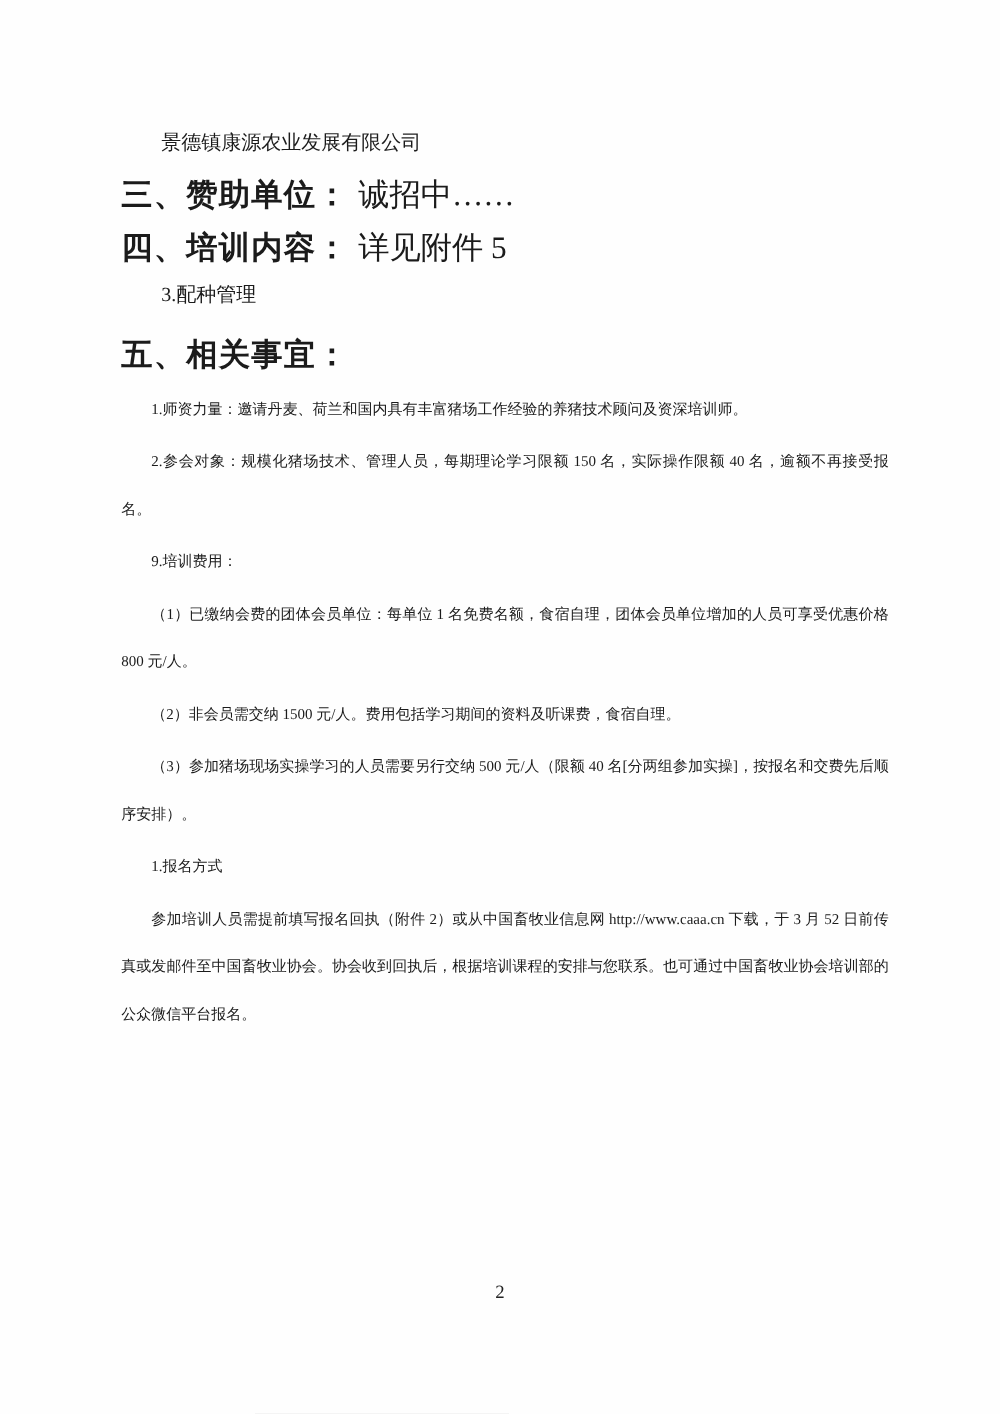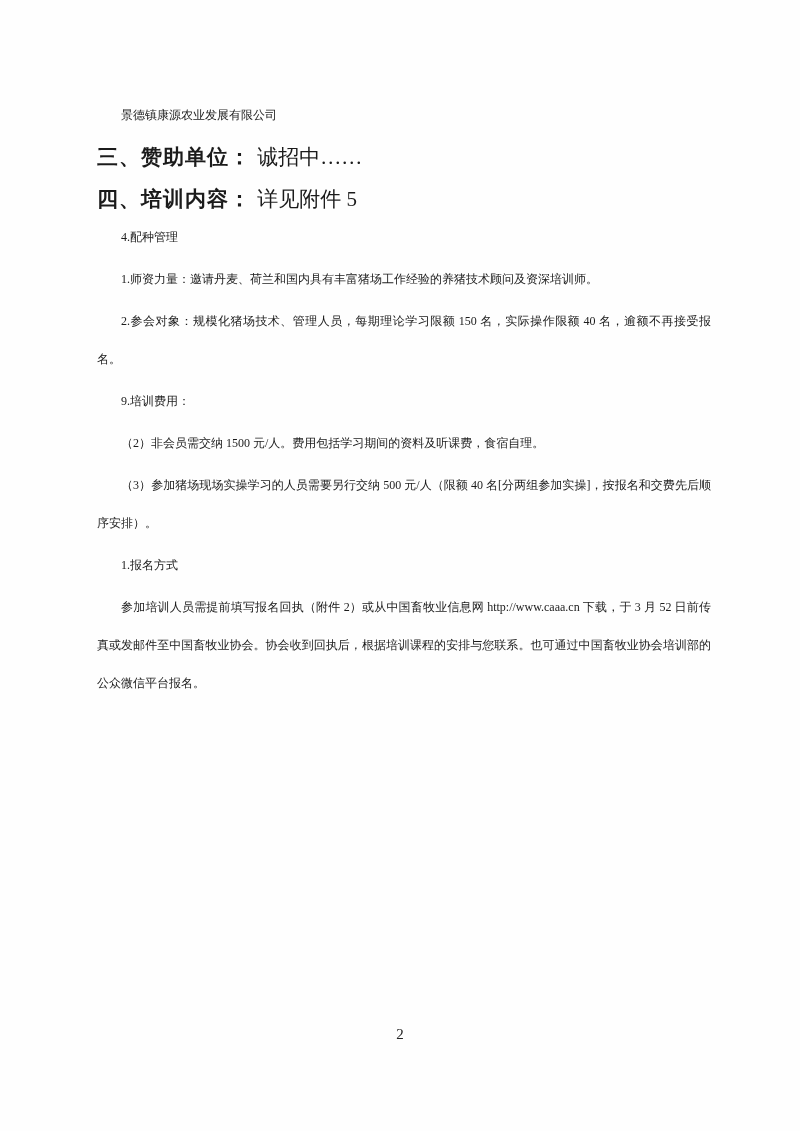--- a/index.html
+++ b/index.html
@@ -19,36 +19,36 @@
     box-sizing: border-box;
   }
   .doc-content {
     position: absolute;
     left: 97px;
     top: 96px;
     width: 614px;
   }
   .line {
     margin: 0;
-    font-size: 12px;
+    font-size: 16px;
     line-height: 38px;
     text-align: justify;
   }
   .para {
     margin: 4px 0 0 0;
     font-size: 12px;
     line-height: 38px;
     text-align: justify;
     text-indent: 2em;
   }
   .indent {
     text-indent: 2em;
   }
   .heading {
-    font-size: 21px;
+    font-size: 25px;
     margin-top: 4px;
   }
   .heading .hd-label {
     font-weight: bold;
     letter-spacing: 1px;
   }
   .heading .hd-value {
     margin-left: 0.3em;
   }
   .heading-major {
@@ -74,29 +74,33 @@
     <p class="line indent">景德镇康源农业发展有限公司</p>
 
     <p class="line heading">
       <span class="hd-label">三、赞助单位：</span><span class="hd-value">诚招中……</span>
     </p>
 
     <p class="line heading">
       <span class="hd-label">四、培训内容：</span><span class="hd-value">详见附件 5</span>
     </p>
 
-    <p class="line indent">4.配种管理</p>
+    <p class="line indent">3.配种管理</p>
 
+    <p class="line heading heading-major">
+      <span class="hd-label">五、相关事宜：</span>
+    </p>
 
     <p class="para">1.师资力量：邀请丹麦、荷兰和国内具有丰富猪场工作经验的养猪技术顾问及资深培训师。</p>
 
     <p class="para">2.参会对象：规模化猪场技术、管理人员，每期理论学习限额 150 名，实际操作限额 40 名，逾额不再接受报名。</p>
 
     <p class="para">9.培训费用：</p>
 
+    <p class="para">（1）已缴纳会费的团体会员单位：每单位 1 名免费名额，食宿自理，团体会员单位增加的人员可享受优惠价格 800 元/人。</p>
 
     <p class="para">（2）非会员需交纳 1500 元/人。费用包括学习期间的资料及听课费，食宿自理。</p>
 
     <p class="para">（3）参加猪场现场实操学习的人员需要另行交纳 500 元/人（限额 40 名[分两组参加实操]，按报名和交费先后顺序安排）。</p>
 
     <p class="para">1.报名方式</p>
 
     <p class="para">参加培训人员需提前填写报名回执（附件 2）或从中国畜牧业信息网 http://www.caaa.cn 下载，于 3 月 52 日前传真或发邮件至中国畜牧业协会。协会收到回执后，根据培训课程的安排与您联系。也可通过中国畜牧业协会培训部的公众微信平台报名。</p>
 
   </div>

